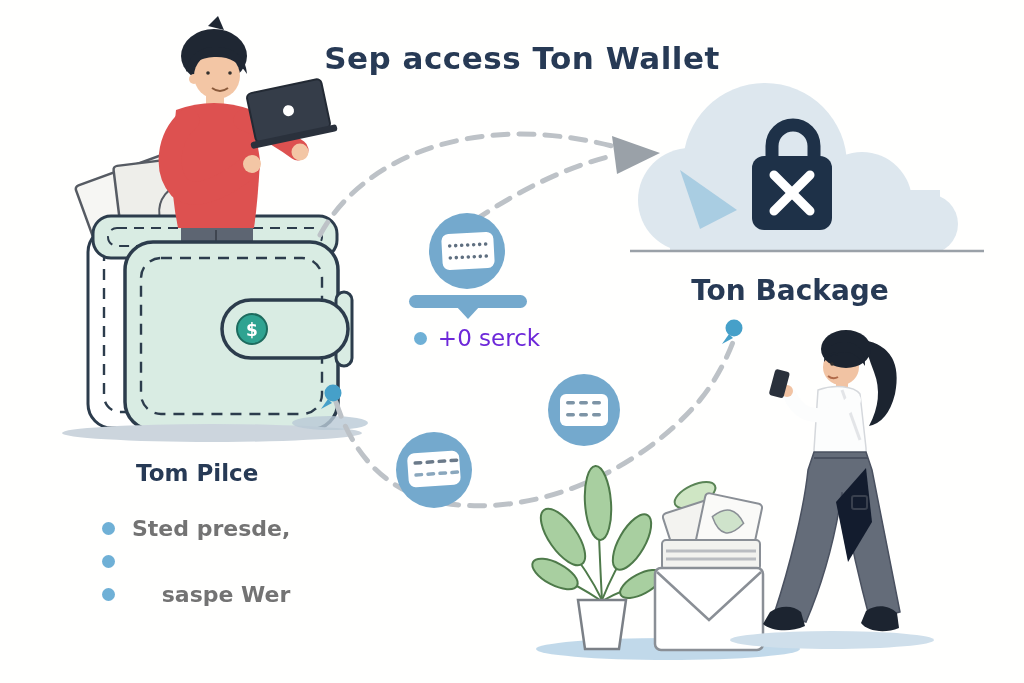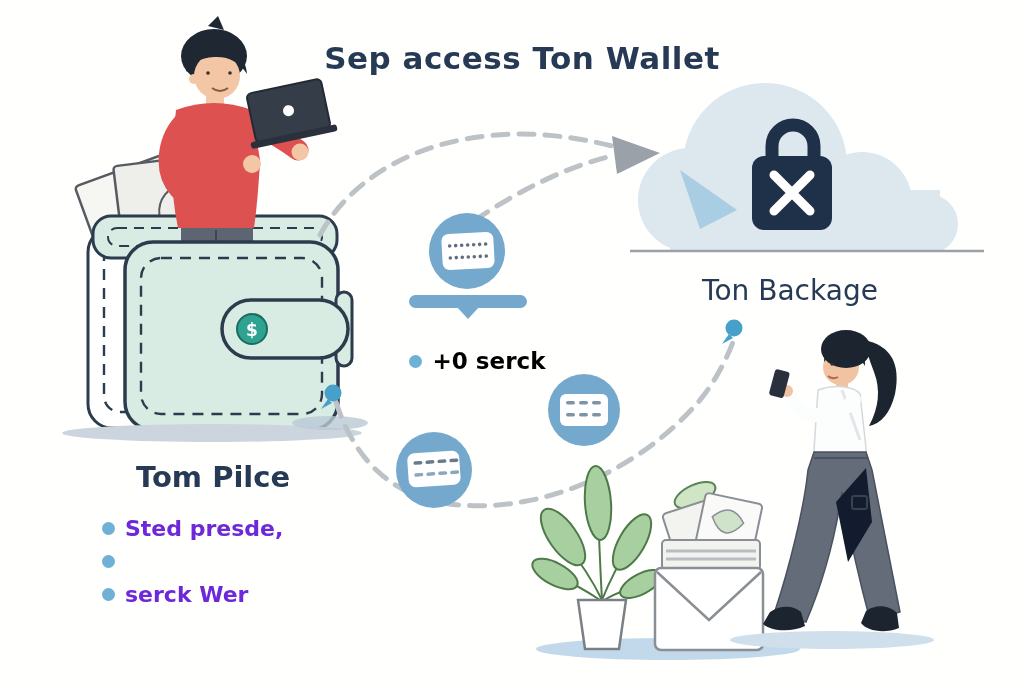--- a/index.html
+++ b/index.html
@@ -7,29 +7,29 @@
     position:relative;width:1024px;height:683px;background:#fffffe;overflow:hidden;
     font-family:"DejaVu Sans",sans-serif;color:#2e3d52;
   }
   svg{position:absolute;left:0;top:0;}
   .txt{position:absolute;z-index:2;padding-left:10px;}
   .title{
     left:0;top:40px;width:1024px;text-align:center;
     font-size:31px;font-weight:700;color:#273a55;letter-spacing:.5px;
   }
   .step-block{left:392px;top:322px;width:150px;text-align:center;
-    font-size:23px;font-weight:700;color:#000000;line-height:32px;margin-top:23px;}
+    font-size:23px;font-weight:400;color:#6d28d9;line-height:32px;}
   .step-line1{display:flex;align-items:center;justify-content:center;gap:11px;}
   .dot{display:inline-block;width:13px;height:13px;border-radius:50%;background:#6fb0d6;flex:0 0 auto;}
   .backage{left:660px;top:274px;width:240px;text-align:center;
-    font-size:28px;font-weight:400;color:#273a55;}
-  .pilce{left:126px;top:460px;font-size:29px;font-weight:700;color:#273a55;}
+    font-size:28px;font-weight:700;color:#273a55;}
+  .pilce{left:126px;top:460px;font-size:23px;font-weight:700;color:#273a55;}
   .features{left:102px;top:512px;list-style:none;margin:0;padding:0;}
-  .features li{display:flex;align-items:center;gap:10px;height:33px;
-    font-size:22px;font-weight:600;color:#6d28d9;}
+  .features li{display:flex;align-items:center;gap:17px;height:33px;
+    font-size:22px;font-weight:600;color:#737373;justify-content:space-between;}
 </style>
 </head>
 <body>
 
 <div class="canvas">
 
   <svg width="1024" height="683" viewBox="0 0 1024 683">
 
     <g>
       <rect x="85" y="163" width="125" height="82" rx="4" fill="#f6f6f3" stroke="#565b63" stroke-width="2.5" transform="rotate(-20 147 204)"></rect>
@@ -247,17 +247,17 @@
   <ul class="txt features">
     <li>
       <span class="dot"></span>
       <span>Sted presde,</span>
     </li>
     <li>
       <span class="dot"></span>
     </li>
     <li>
       <span class="dot"></span>
-      <span>serck Wer</span>
+      <span>saspe Wer</span>
     </li>
   </ul>
 
 </div>
 
 </body></html>

